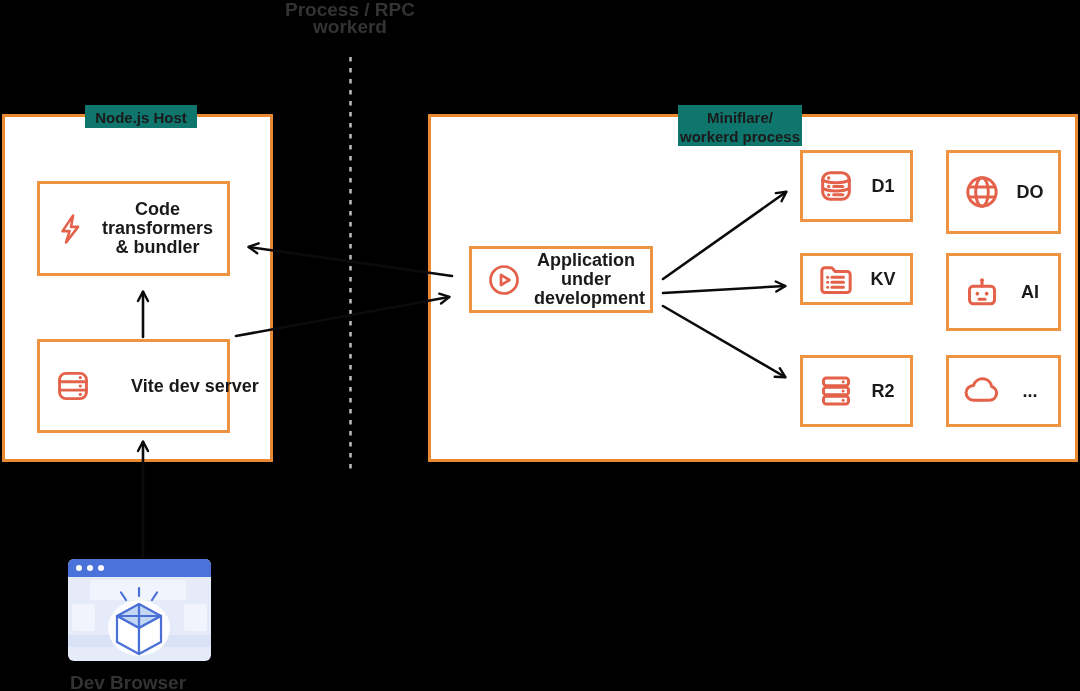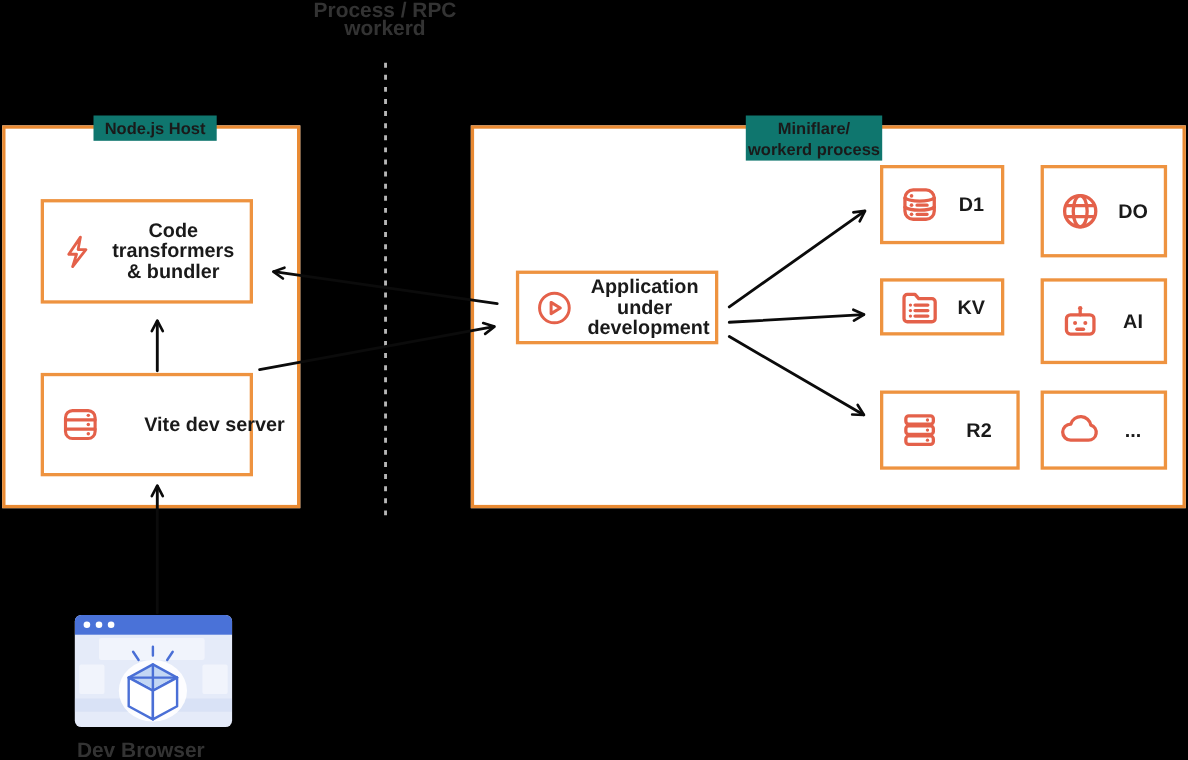--- a/index.html
+++ b/index.html
@@ -163,21 +163,21 @@
         <path d="M12 8.5 V6.2"></path>
         <circle cx="12" cy="4.9" r="1.2" fill="currentColor" stroke="none"></circle>
         <circle cx="9.2" cy="13" r="1.1" fill="currentColor" stroke="none"></circle>
         <circle cx="14.8" cy="13" r="1.1" fill="currentColor" stroke="none"></circle>
         <path d="M10.2 16.4 h3.6"></path>
       </svg>
     </span>
     <div class="lbl">AI</div>
   </div>
 
-  <div class="inner-box grid-box" style="left:800px; top:355px; width:127px; height:72px;">
+  <div class="inner-box grid-box" style="left:800px; top:355px; width:113px; height:72px;">
     <span class="icon">
       <svg width="40" height="40" viewBox="0 0 24 24" fill="none" stroke="currentColor" stroke-width="1.8" stroke-linecap="round" stroke-linejoin="round">
         <rect x="4.5" y="4.2" width="15" height="4.6" rx="1.6"></rect>
         <rect x="4.5" y="9.7" width="15" height="4.6" rx="1.6"></rect>
         <rect x="4.5" y="15.2" width="15" height="4.6" rx="1.6"></rect>
         <circle cx="16.3" cy="6.5" r="0.9" fill="currentColor" stroke="none"></circle>
         <circle cx="16.3" cy="12" r="0.9" fill="currentColor" stroke="none"></circle>
         <circle cx="16.3" cy="17.5" r="0.9" fill="currentColor" stroke="none"></circle>
       </svg>
     </span>

